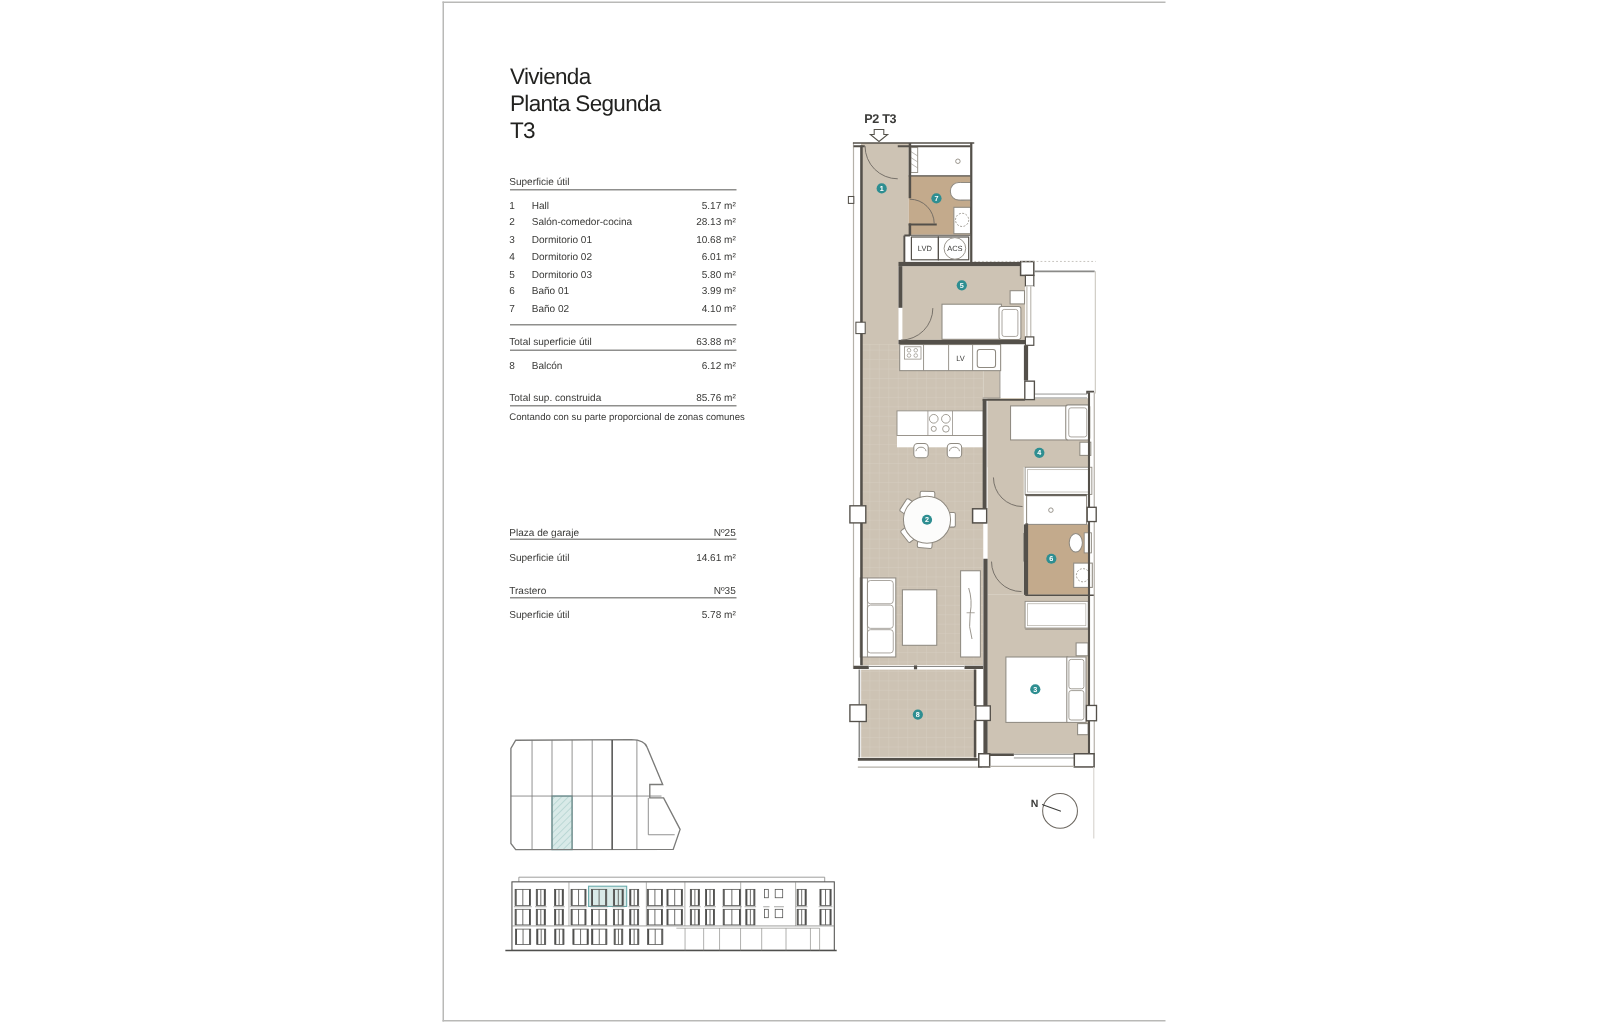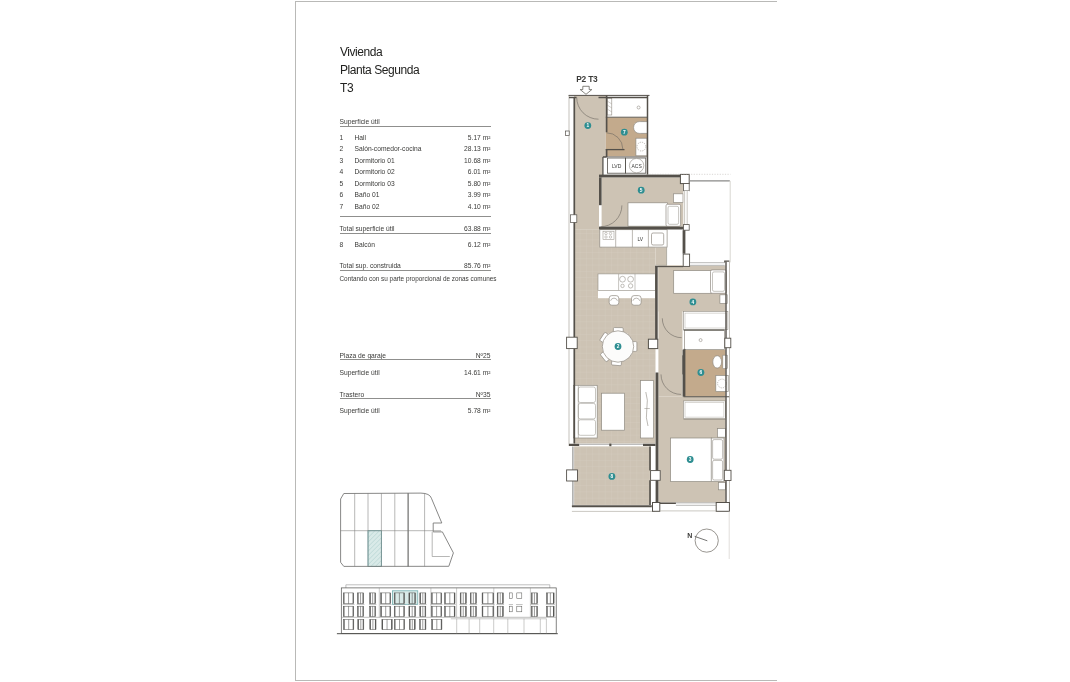--- a/index.html
+++ b/index.html
@@ -12,21 +12,21 @@
 .hline{position:absolute;left:339.5px;width:151px;height:0;border-top:0.8px solid #8f8f8d;}
 </style></head>
 <body>
 
 <div class="abs" style="left:295px;top:1px;width:1px;height:680px;background:#b9b9b7"></div>
 
 <div class="abs" style="left:295px;top:1px;width:482px;height:1px;background:#b9b9b7"></div>
 
 <div class="abs" style="left:295px;top:680px;width:482px;height:1px;background:#b9b9b7"></div>
 
-<div class="abs" style="left:340px;top:43.3px;font-size:12px;line-height:18px;color:#222220;letter-spacing:-0.45px;">Vivienda<br>Planta Segunda<br>T3</div>
+<div class="abs" style="left:340px;top:43.3px;font-size:15px;line-height:18px;color:#222220;letter-spacing:-0.45px;">Vivienda<br>Planta Segunda<br>T3</div>
 
 <div class="row" style="top:117.8px;">
     <span class="num">Superficie útil</span>
   </div>
 <div class="hline" style="top:126.3px;"></div>
 
 <div class="row" style="top:133.9px;">
     <span class="num">1</span>
     <span class="nm">Hall</span>
     <span class="val">5.17 m²</span>

